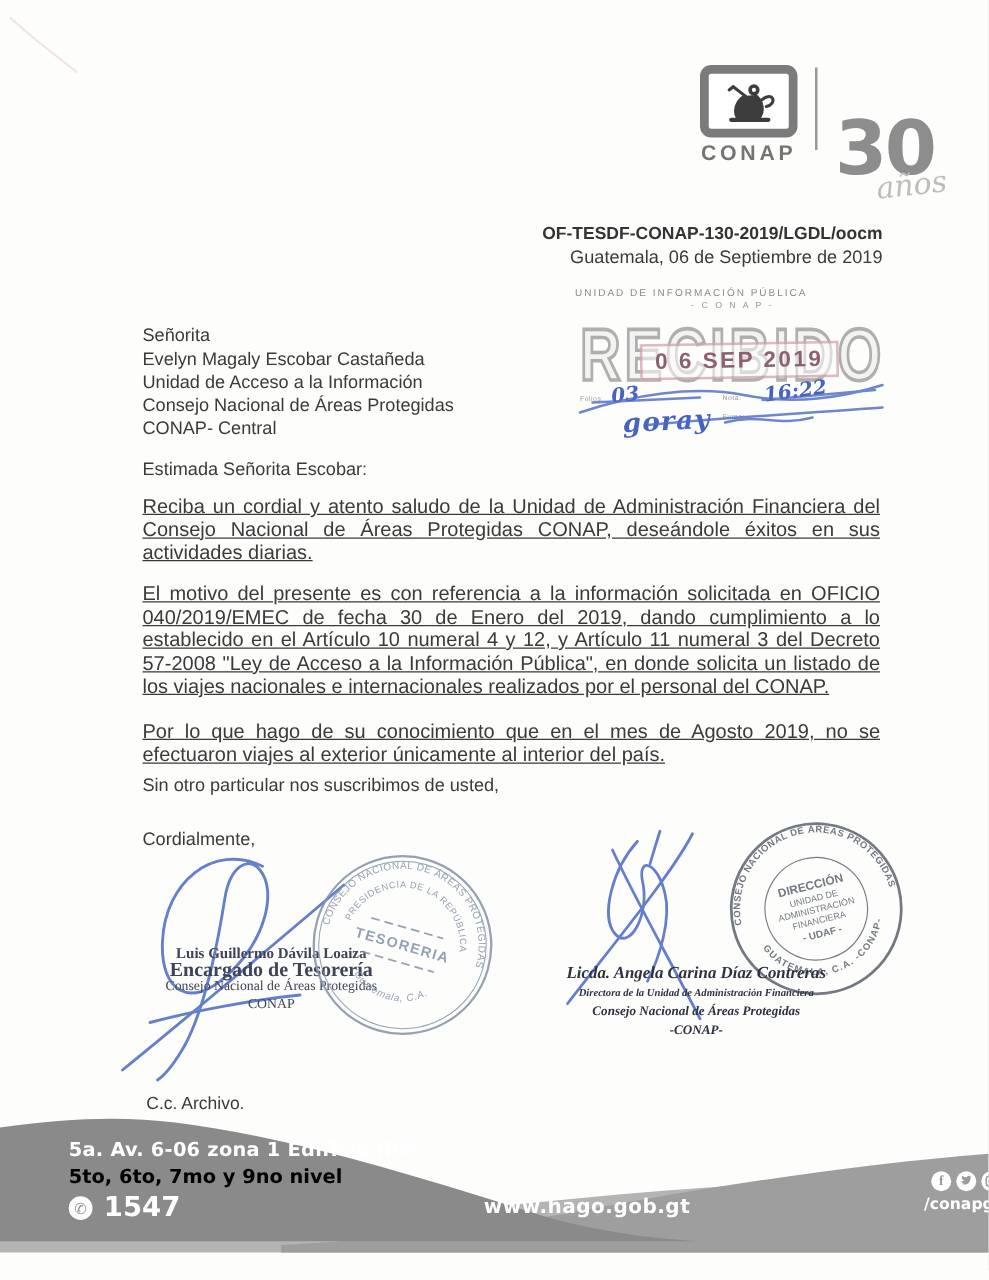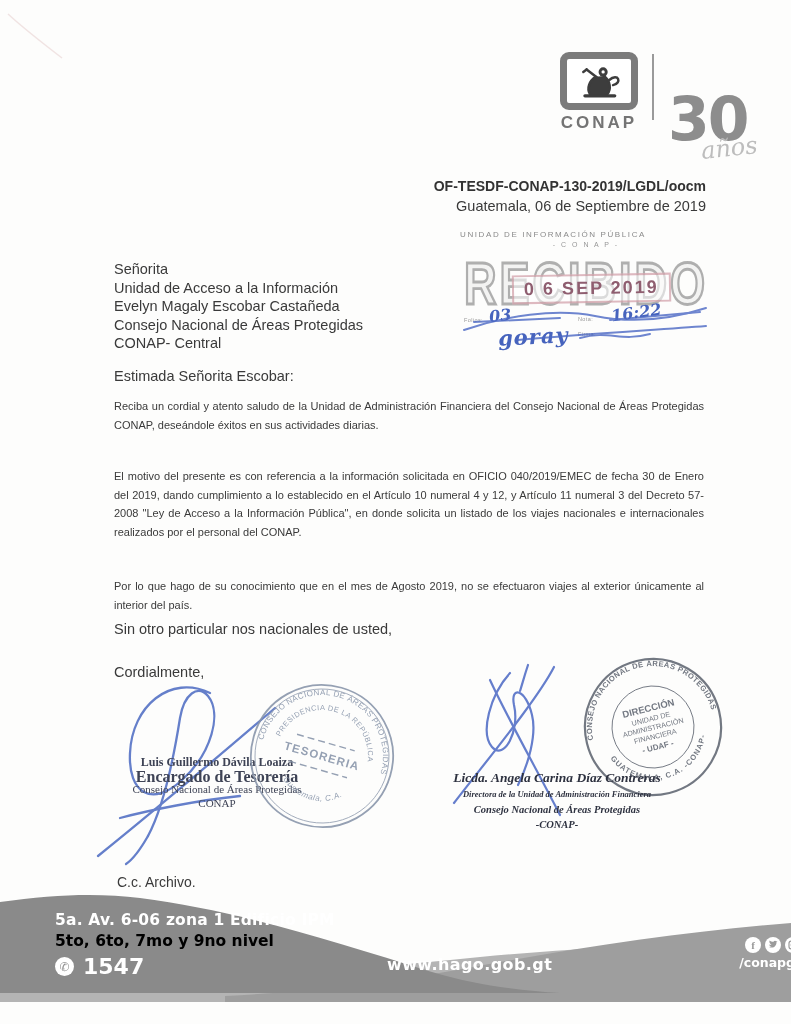--- a/index.html
+++ b/index.html
@@ -51,21 +51,21 @@
     color:#8f5e70;background:rgba(255,255,255,0.55);
     font-weight:bold;font-size:18px;letter-spacing:2px;padding:2px 10px;
     transform:rotate(-1deg);
   }
   .hand{color:#4663bd;font-style:italic;font-weight:bold;font-family:"DejaVu Serif",serif;}
   .tiny-label{font-size:5.5px;color:#9a9a9a;letter-spacing:0.4px;}
 
   
   .recipient{left:114px;top:260px;font-size:14.5px;line-height:18.6px;}
   .salutation{left:114px;top:368px;font-size:14.5px;}
-  .para{left:114px;width:590px;font-size:11px;line-height:18.5px;text-align:justify;}
+  .para{left:114px;width:590px;font-size:16px;line-height:18.5px;text-align:justify;text-decoration:underline;}
   .p1{top:397px;} .p2{top:467px;} .p3{top:577px;}
   .closing{left:114px;top:621px;font-size:14.5px;}
   .signoff{left:114px;top:664px;font-size:14.5px;}
   .ccline{left:117px;top:874px;font-size:14px;}
 
   
   .sigtext-left{
     left:108px;top:756px;width:218px;text-align:center;color:#3e4355;
     font-family:"Liberation Serif",serif;line-height:13.5px;
   }
@@ -159,31 +159,31 @@
       <path d="M4,32 C45,18 95,10 135,18 C175,26 215,20 246,10"></path>
       <path d="M14,24 L100,20"></path>
       <path d="M150,22 L240,14"></path>
       <path d="M58,42 C120,36 195,32 246,28"></path>
       <path d="M120,40 C150,32 160,44 190,36"></path>
     </g>
   </svg>
 
   <div class="abs recipient">
     <div>Señorita</div>
+    <div>Evelyn Magaly Escobar Castañeda</div>
     <div>Unidad de Acceso a la Información</div>
-    <div>Evelyn Magaly Escobar Castañeda</div>
     <div>Consejo Nacional de Áreas Protegidas</div>
     <div>CONAP- Central</div>
   </div>
 
   <div class="abs salutation">Estimada Señorita Escobar:</div>
   <div class="abs para p1">Reciba un cordial y atento saludo de la Unidad de Administración Financiera del Consejo Nacional de Áreas Protegidas CONAP, deseándole éxitos en sus actividades diarias.</div>
   <div class="abs para p2">El motivo del presente es con referencia a la información solicitada en OFICIO 040/2019/EMEC de fecha 30 de Enero del 2019, dando cumplimiento a lo establecido en el Artículo 10 numeral 4 y 12,  y Artículo 11 numeral 3 del Decreto 57-2008 "Ley de Acceso a la Información Pública", en donde solicita un listado de los viajes nacionales e internacionales realizados por el personal del CONAP.</div>
   <div class="abs para p3">Por lo que hago de su conocimiento que en el mes de Agosto 2019, no se efectuaron viajes al exterior únicamente al interior del país.</div>
-  <div class="abs closing">Sin otro particular nos nacionales de usted,</div>
+  <div class="abs closing">Sin otro particular nos suscribimos de usted,</div>
   <div class="abs signoff">Cordialmente,</div>
 
   <svg class="abs" style="left:90px;top:668px" width="220" height="200" viewBox="0 0 220 200">
     <g stroke="#4b6ac2" stroke-width="2.3" fill="none" opacity="0.85" stroke-linecap="round">
       <path d="M120,25 C80,6 42,38 40,85 C38,125 62,140 92,112 C122,85 132,45 118,28 C108,16 94,26 90,50 C84,88 74,138 58,168"></path>
       <path d="M8,188 C55,150 150,70 185,40"></path>
       <path d="M30,150 C60,142 110,132 150,128"></path>
       <path d="M58,168 C50,182 42,192 36,196"></path>
     </g>
   </svg>

